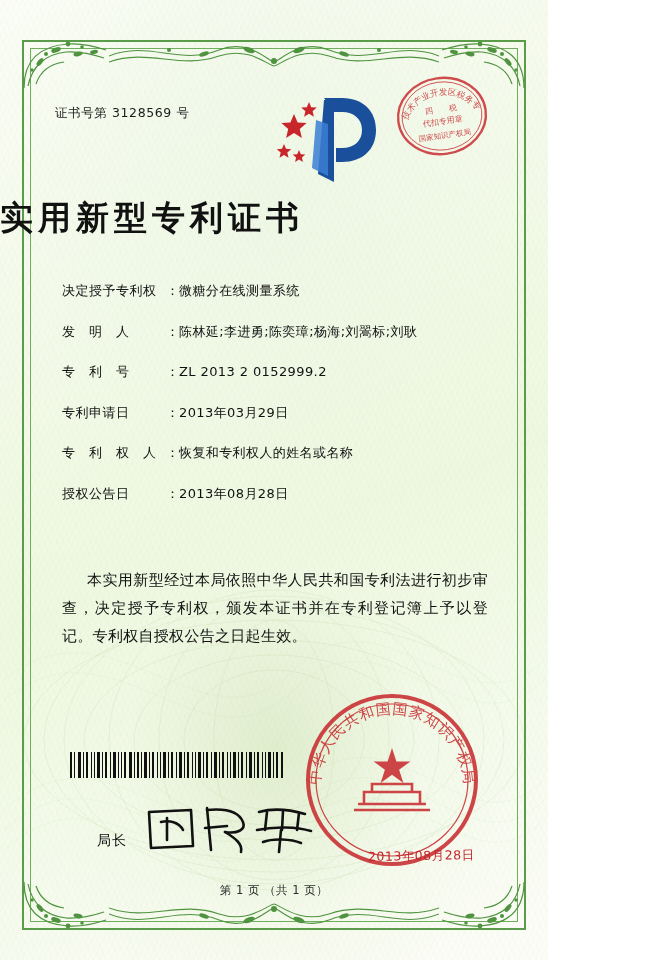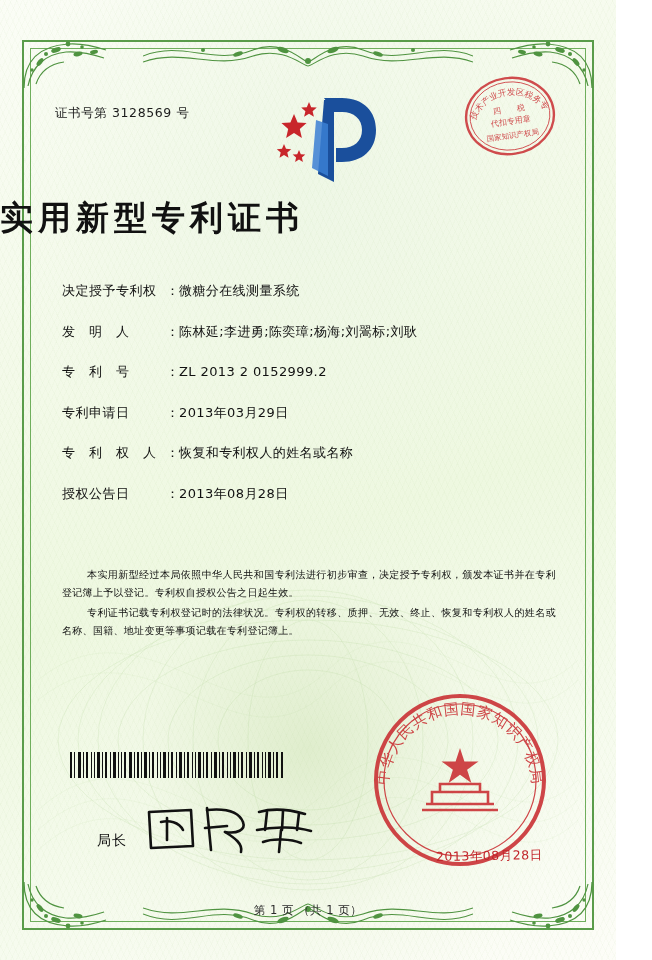--- a/index.html
+++ b/index.html
@@ -5,21 +5,21 @@
   html, body {
     margin: 0;
     padding: 0;
     background: #ffffff;
   }
   body {
     font-family: "DejaVu Sans", "Liberation Sans", sans-serif;
   }
   .page {
     position: relative;
-    width: 616px;
+    width: 548px;
     height: 960px;
     overflow: hidden;
     background:
       radial-gradient(ellipse 60% 40% at 50% 78%, rgba(220,235,200,0.85) 0%, rgba(240,247,228,0.4) 45%, rgba(255,255,255,0) 72%),
       radial-gradient(ellipse 70% 50% at 50% 20%, rgba(236,246,228,0.75) 0%, rgba(255,255,255,0) 70%),
       linear-gradient(160deg, #fbfdf6 0%, #f4faea 30%, #eef8e0 55%, #f6fbee 80%, #fdfdf8 100%);
   }
   
   .texture {
     position: absolute;
@@ -153,22 +153,22 @@
   .field .val {
     flex: 1;
     letter-spacing: 0.4px;
   }
 
   .body-text {
     position: absolute;
     left: 62px;
     right: 60px;
     top: 566px;
-    font-size: 10px;
-    line-height: 18px;
+    font-size: 15px;
+    line-height: 28px;
     color: #111;
     text-align: justify;
     letter-spacing: 0.3px;
   }
   .body-text p {
     margin: 0 0 2px 0;
     text-indent: 25px;
   }
 
   .barcode {
@@ -211,21 +211,21 @@
     bottom: 95px;
     font-size: 12.5px;
     color: #c2252a;
     letter-spacing: 0.5px;
     white-space: nowrap;
     transform: rotate(-1deg);
   }
   .footer {
     position: absolute;
     left: 0; right: 0;
-    bottom: 42px;
+    bottom: 62px;
     text-align: center;
     font-size: 11.5px;
     color: #2b2b2b;
     letter-spacing: 0.5px;
   }
 </style>
 </head>
 <body>
 
 <div class="page">
@@ -411,21 +411,20 @@
       </div>
       <div class="field">
         <span class="lbl">授权公告日</span>
         <span class="colon">：</span>
         <span class="val">2013年08月28日</span>
       </div>
     </div>
 
     <div class="body-text">
       <p>本实用新型经过本局依照中华人民共和国专利法进行初步审查，决定授予专利权，颁发本证书并在专利登记簿上予以登记。专利权自授权公告之日起生效。</p>
-      <p>专利证书记载专利权登记时的法律状况。专利权的转移、质押、无效、终止、恢复和专利权人的姓名或名称、国籍、地址变更等事项记载在专利登记簿上。</p>
     </div>
 
     <svg class="barcode" viewBox="0 0 215 26" preserveAspectRatio="none">
       <g fill="#111">
         <rect x="0" y="0" width="2" height="26"></rect>
           <rect x="4" y="0" width="1" height="26"></rect>
         <rect x="8" y="0" width="3" height="26"></rect>
           <rect x="13" y="0" width="1" height="26"></rect>
         <rect x="16" y="0" width="2" height="26"></rect>
           <rect x="21" y="0" width="1" height="26"></rect>

